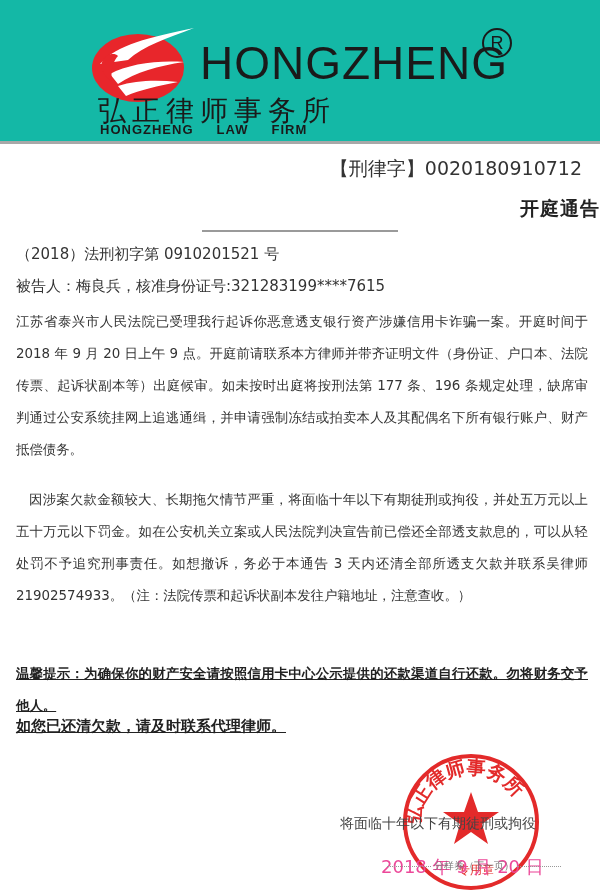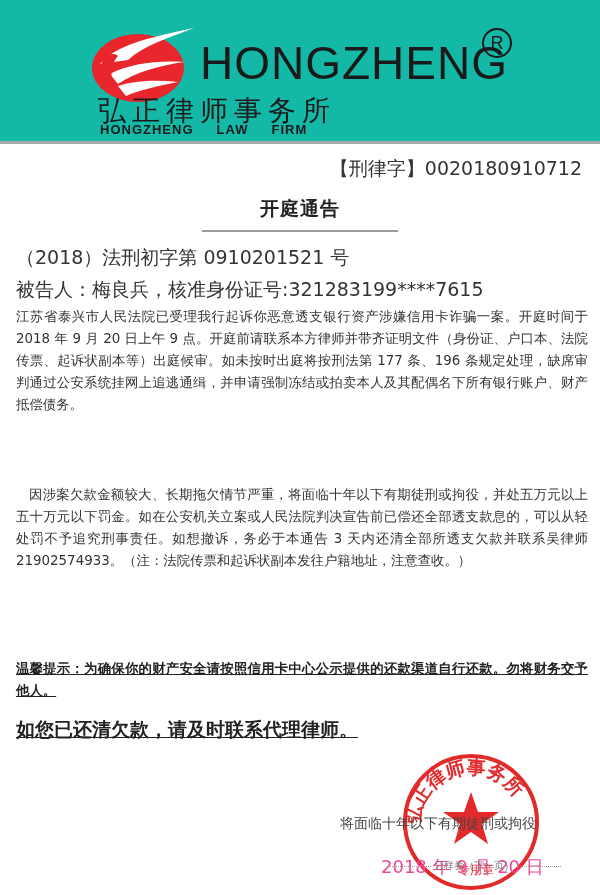--- a/index.html
+++ b/index.html
@@ -22,25 +22,25 @@
     position: absolute; left: 98px; top: 92px; font-size: 28px; letter-spacing: 6px; color: #1a1a1a;
     font-family: "DejaVu Sans", sans-serif;
   }
   .brand-sub {
     position: absolute; left: 100px; top: 122px; font-family: "Liberation Sans", sans-serif;
     font-size: 13px; font-weight: bold; color: #1a1a1a; letter-spacing: 1px; white-space: pre;
   }
   .header-rule { position: absolute; left: 0; top: 141px; width: 600px; height: 3px; background: #a8a8a8; }
 
   .ref-no { position: absolute; right: 18px; top: 156px; font-size: 19px; color: #333; }
-  .title { position: absolute; left: 0; width: 600px; top: 196px; text-align: center; font-size: 19px; font-weight: bold; color: #222; letter-spacing: 1px; }
+  .title { position: absolute; left: 0; width: 600px; top: 196px; text-align: right; font-size: 19px; font-weight: bold; color: #222; letter-spacing: 1px; }
   .title-rule { position: absolute; left: 202px; top: 230px; width: 196px; height: 2px; background: #9a9a9a; }
 
-  .line { position: absolute; left: 16px; width: 570px; font-size: 19px; color: #333; white-space: nowrap; }
-  .para { position: absolute; left: 16px; width: 572px; font-size: 13.4px; line-height: 22px; color: #333; text-align: justify; }
+  .line { position: absolute; left: 16px; width: 570px; font-size: 15px; color: #333; white-space: nowrap; }
+  .para { position: absolute; left: 16px; width: 572px; font-size: 13.4px; line-height: 32px; color: #333; text-align: justify; }
   .para.indent { text-indent: 13px; }
   .bold { font-weight: bold; color: #222; text-decoration: underline; }
 
   .stamp { position: absolute; left: 398px; top: 752px; width: 146px; height: 140px; }
   .sign1 { position: absolute; left: 340px; top: 815px; font-size: 14px; color: #444; white-space: nowrap; }
   .sign2 { position: absolute; left: 381px; top: 855px; font-size: 18px; color: #ec4899; white-space: nowrap; }
   .footer-note { position: absolute; left: 376px; top: 859px; width: 196px; font-size: 10px; color: #777; text-align: center; white-space: nowrap; }
   .footer-note .dots { display: inline-block; width: 44px; border-top: 1px dotted #999; vertical-align: middle; }
 </style>
 </head>

